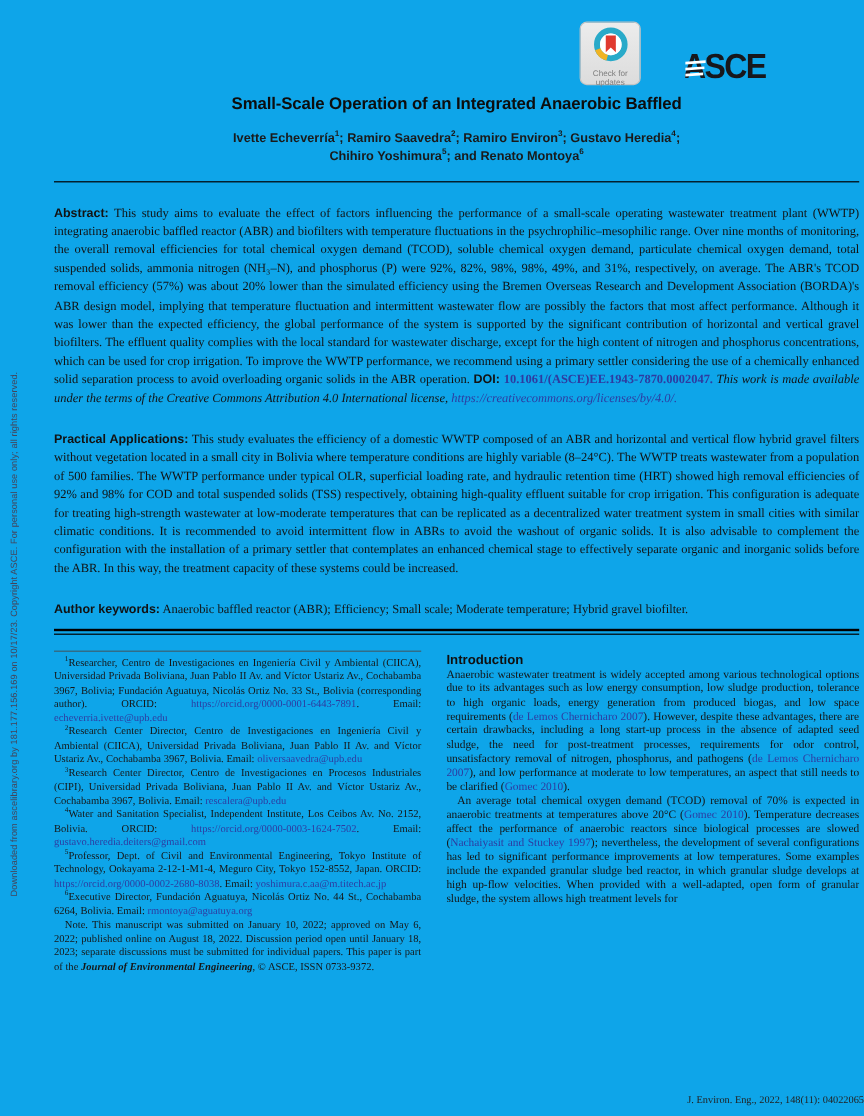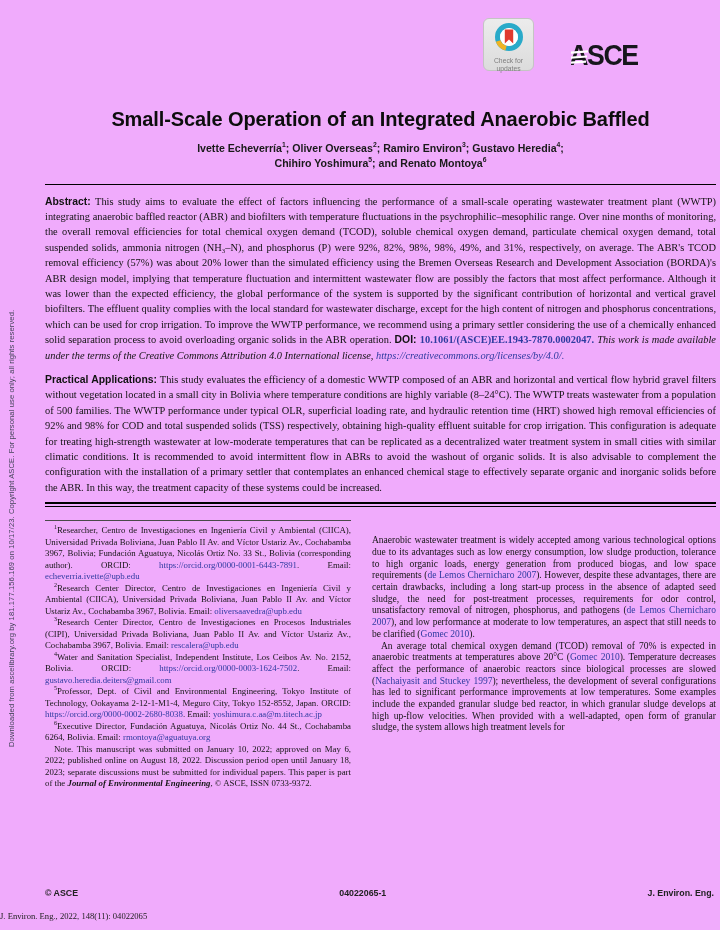--- a/index.html
+++ b/index.html
@@ -1,19 +1,19 @@
 <!DOCTYPE html>
 <html><head>
 <meta charset="utf-8">
 <style>
   * { margin:0; padding:0; box-sizing:border-box; }
   html,body { background:#f2f2f2; }
   .page {
     position:relative; width:720px; height:930px; margin:0 auto;
-    background:#f0abfc; overflow:hidden; color:#141414;
+    background:#0ea5e9; overflow:hidden; color:#141414;
     font-family:"Liberation Serif", serif;
   }
   
   .sidebar {
     position:absolute; top:747px; left:7px;
     transform:rotate(-90deg); transform-origin:0 0;
     white-space:nowrap; font-family:"Liberation Sans", sans-serif;
     font-size:7.6px; color:#44445a; letter-spacing:0.1px;
   }
   
@@ -24,34 +24,34 @@
   }
   .badge-label {
     font-family:"Liberation Sans", sans-serif; font-size:6.8px;
     line-height:7.6px; color:#7e7e7e; margin-top:1px;
   }
   
   .asce-logo { position:absolute; left:571px; top:40px; width:100px; height:29px; }
   
   .content { padding:0 4px 0 45px; }
   .title {
-    padding-top:107px; text-align:center;
+    padding-top:74px; text-align:center;
     font-family:"Liberation Sans", sans-serif; font-weight:bold;
-    font-size:20px; line-height:24.5px; color:#0d0d0d; letter-spacing:-0.1px;
+    font-size:14px; line-height:24.5px; color:#0d0d0d; letter-spacing:-0.1px;
   }
   .authors {
     margin-top:9px; text-align:center;
     font-family:"Liberation Sans", sans-serif; font-weight:bold;
     font-size:10.6px; line-height:15px; color:#1a1a1a;
   }
   .authors sup { font-size:6.8px; vertical-align:super; line-height:0; }
   .rule { margin-top:13px; border:none; border-top:1.4px solid #000; }
   
   .para {
-    margin-top:9px; text-align:justify;
+    margin-top:19px; text-align:justify;
     font-size:10.4px; line-height:15.4px; color:#121212;
   }
   .seclabel { font-family:"Liberation Sans", sans-serif; font-weight:bold; }
   .lnk { color:#2e3ba0; text-decoration:none; cursor:pointer; }
   .doi { font-weight:bold; }
   .ital { font-style:italic; }
   .double-rule {
     margin-top:7px; height:5px;
     border-top:2.4px solid #000; border-bottom:1px solid #000;
   }
@@ -65,33 +65,33 @@
     font-size:8.8px; line-height:11.5px; text-align:justify;
     text-indent:9px; color:#161616;
   }
   .fn sup { font-size:6px; vertical-align:super; line-height:0; }
   .boldital { font-weight:bold; font-style:italic; }
   .intro-head {
     font-family:"Liberation Sans", sans-serif; font-weight:bold;
     font-size:11px; color:#101010; margin-top:2px;
   }
   .body-para {
-    margin-top:15px; font-size:9.5px; line-height:11.7px;
+    margin-top:2px; font-size:9.5px; line-height:11.7px;
     text-align:justify; color:#141414;
   }
   .body-para.indent { margin-top:0; text-indent:9px; }
   
   .footer-row {
     position:absolute; left:45px; right:6px; top:888px;
     display:flex; justify-content:space-between; align-items:baseline;
     font-family:"Liberation Sans", sans-serif; font-weight:bold;
     font-size:8.8px; color:#222;
   }
   .bottom-line {
-    position:absolute; left:0; right:0; top:911px; text-align:left;
+    position:absolute; left:0; right:0; top:911px; text-align:right;
     font-size:8.6px; color:#222; font-family:"Liberation Serif", serif;
   }
 </style>
 </head>
 <body>
 
 <div class="page">
 
   <div class="sidebar">Downloaded from ascelibrary.org by 181.177.156.169 on 10/17/23. Copyright ASCE. For personal use only; all rights reserved.</div>
 
@@ -117,59 +117,56 @@
     </svg>
   </div>
 
   <div class="content">
 
     <h1 class="title">
       <span>Small-Scale Operation of an Integrated Anaerobic Baffled</span><br>
     </h1>
 
     <div class="authors">
-      <div><span>Ivette Echeverría</span><sup>1</sup><span>; </span><span>Oliver Overseas</span><sup>2</sup><span>; </span><span>Ramiro Environ</span><sup>3</sup><span>; </span><span>Gustavo Heredia</span><sup>4</sup><span>;</span>
+      <div><span>Ivette Echeverría</span><sup>1</sup><span>; </span><span>Ramiro Saavedra</span><sup>2</sup><span>; </span><span>Ramiro Environ</span><sup>3</sup><span>; </span><span>Gustavo Heredia</span><sup>4</sup><span>;</span>
       </div>
       <div><span>Chihiro Yoshimura</span><sup>5</sup><span>; and </span><span>Renato Montoya</span><sup>6</sup>
       </div>
     </div>
 
     <hr class="rule">
 
     <p class="para"><span class="seclabel">Abstract:</span><span> This study aims to evaluate the effect of factors influencing the performance of a small-scale operating wastewater treatment plant (WWTP) integrating anaerobic baffled reactor (ABR) and biofilters with temperature fluctuations in the psychrophilic–mesophilic range. Over nine months of monitoring, the overall removal efficiencies for total chemical oxygen demand (TCOD), soluble chemical oxygen demand, particulate chemical oxygen demand, total suspended solids, ammonia nitrogen (NH₃–N), and phosphorus (P) were 92%, 82%, 98%, 98%, 49%, and 31%, respectively, on average. The ABR's TCOD removal efficiency (57%) was about 20% lower than the simulated efficiency using the Bremen Overseas Research and Development Association (BORDA)'s ABR design model, implying that temperature fluctuation and intermittent wastewater flow are possibly the factors that most affect performance. Although it was lower than the expected efficiency, the global performance of the system is supported by the significant contribution of horizontal and vertical gravel biofilters. The effluent quality complies with the local standard for wastewater discharge, except for the high content of nitrogen and phosphorus concentrations, which can be used for crop irrigation. To improve the WWTP performance, we recommend using a primary settler considering the use of a chemically enhanced solid separation process to avoid overloading organic solids in the ABR operation. </span><span class="seclabel">DOI: </span><span class="lnk doi">10.1061/(ASCE)EE.1943-7870.0002047.</span><span class="ital"> This work is made available under the terms of the Creative Commons Attribution 4.0 International license, </span><span class="lnk ital">https://creativecommons.org/licenses/by/4.0/.</span></p>
 
     <p class="para"><span class="seclabel">Practical Applications:</span><span> This study evaluates the efficiency of a domestic WWTP composed of an ABR and horizontal and vertical flow hybrid gravel filters without vegetation located in a small city in Bolivia where temperature conditions are highly variable (8–24°C). The WWTP treats wastewater from a population of 500 families. The WWTP performance under typical OLR, superficial loading rate, and hydraulic retention time (HRT) showed high removal efficiencies of 92% and 98% for COD and total suspended solids (TSS) respectively, obtaining high-quality effluent suitable for crop irrigation. This configuration is adequate for treating high-strength wastewater at low-moderate temperatures that can be replicated as a decentralized water treatment system in small cities with similar climatic conditions. It is recommended to avoid intermittent flow in ABRs to avoid the washout of organic solids. It is also advisable to complement the configuration with the installation of a primary settler that contemplates an enhanced chemical stage to effectively separate organic and inorganic solids before the ABR. In this way, the treatment capacity of these systems could be increased.</span></p>
 
+    <p class="para"><span class="seclabel">Author keywords:</span><span> Anaerobic baffled reactor (ABR); Efficiency; Small scale; Moderate temperature; Hybrid gravel biofilter.</span></p>
 
     <div class="double-rule"></div>
 
     <div class="columns">
 
       <div class="col-left">
         <hr class="fn-rule">
         <p class="fn"><sup>1</sup><span>Researcher, Centro de Investigaciones en Ingeniería Civil y Ambiental (CIICA), Universidad Privada Boliviana, Juan Pablo II Av. and Víctor Ustariz Av., Cochabamba 3967, Bolivia; Fundación Aguatuya, Nicolás Ortiz No. 33 St., Bolivia (corresponding author). ORCID: </span><span class="lnk">https://orcid.org/0000-0001-6443-7891</span><span>. Email: </span><span class="lnk">echeverria.ivette@upb.edu</span></p>
         <p class="fn"><sup>2</sup><span>Research Center Director, Centro de Investigaciones en Ingeniería Civil y Ambiental (CIICA), Universidad Privada Boliviana, Juan Pablo II Av. and Víctor Ustariz Av., Cochabamba 3967, Bolivia. Email: </span><span class="lnk">oliversaavedra@upb.edu</span></p>
         <p class="fn"><sup>3</sup><span>Research Center Director, Centro de Investigaciones en Procesos Industriales (CIPI), Universidad Privada Boliviana, Juan Pablo II Av. and Víctor Ustariz Av., Cochabamba 3967, Bolivia. Email: </span><span class="lnk">rescalera@upb.edu</span></p>
         <p class="fn"><sup>4</sup><span>Water and Sanitation Specialist, Independent Institute, Los Ceibos Av. No. 2152, Bolivia. ORCID: </span><span class="lnk">https://orcid.org/0000-0003-1624-7502</span><span>. Email: </span><span class="lnk">gustavo.heredia.deiters@gmail.com</span></p>
         <p class="fn"><sup>5</sup><span>Professor, Dept. of Civil and Environmental Engineering, Tokyo Institute of Technology, Ookayama 2-12-1-M1-4, Meguro City, Tokyo 152-8552, Japan. ORCID: </span><span class="lnk">https://orcid.org/0000-0002-2680-8038</span><span>. Email: </span><span class="lnk">yoshimura.c.aa@m.titech.ac.jp</span></p>
         <p class="fn"><sup>6</sup><span>Executive Director, Fundación Aguatuya, Nicolás Ortiz No. 44 St., Cochabamba 6264, Bolivia. Email: </span><span class="lnk">rmontoya@aguatuya.org</span></p>
         <p class="fn"><span>Note. This manuscript was submitted on January 10, 2022; approved on May 6, 2022; published online on August 18, 2022. Discussion period open until January 18, 2023; separate discussions must be submitted for individual papers. This paper is part of the </span><span class="boldital">Journal of Environmental Engineering</span><span>, © ASCE, ISSN 0733-9372.</span></p>
       </div>
 
       <div class="col-gap"></div>
 
       <div class="col-right">
+        <h2 class="intro-head">Introduction</h2>
         <p class="body-para"><span>Anaerobic wastewater treatment is widely accepted among various technological options due to its advantages such as low energy consumption, low sludge production, tolerance to high organic loads, energy generation from produced biogas, and low space requirements (</span><span class="lnk">de Lemos Chernicharo 2007</span><span>). However, despite these advantages, there are certain drawbacks, including a long start-up process in the absence of adapted seed sludge, the need for post-treatment processes, requirements for odor control, unsatisfactory removal of nitrogen, phosphorus, and pathogens (</span><span class="lnk">de Lemos Chernicharo 2007</span><span>), and low performance at moderate to low temperatures, an aspect that still needs to be clarified (</span><span class="lnk">Gomec 2010</span><span>).</span></p>
         <p class="body-para indent"><span>An average total chemical oxygen demand (TCOD) removal of 70% is expected in anaerobic treatments at temperatures above 20°C (</span><span class="lnk">Gomec 2010</span><span>). Temperature decreases affect the performance of anaerobic reactors since biological processes are slowed (</span><span class="lnk">Nachaiyasit and Stuckey 1997</span><span>); nevertheless, the development of several configurations has led to significant performance improvements at low temperatures. Some examples include the expanded granular sludge bed reactor, in which granular sludge develops at high up-flow velocities. When provided with a well-adapted, open form of granular sludge, the system allows high treatment levels for</span></p>
       </div>
 
     </div>
   </div>
 
-  <div class="footer-row">
-    <span>© ASCE</span>
-    <span>04022065-1</span>
-    <span>J. Environ. Eng.</span>
-  </div>
 
   <div class="bottom-line">J. Environ. Eng., 2022, 148(11): 04022065</div>
 
 </div>
 
 </body></html>

